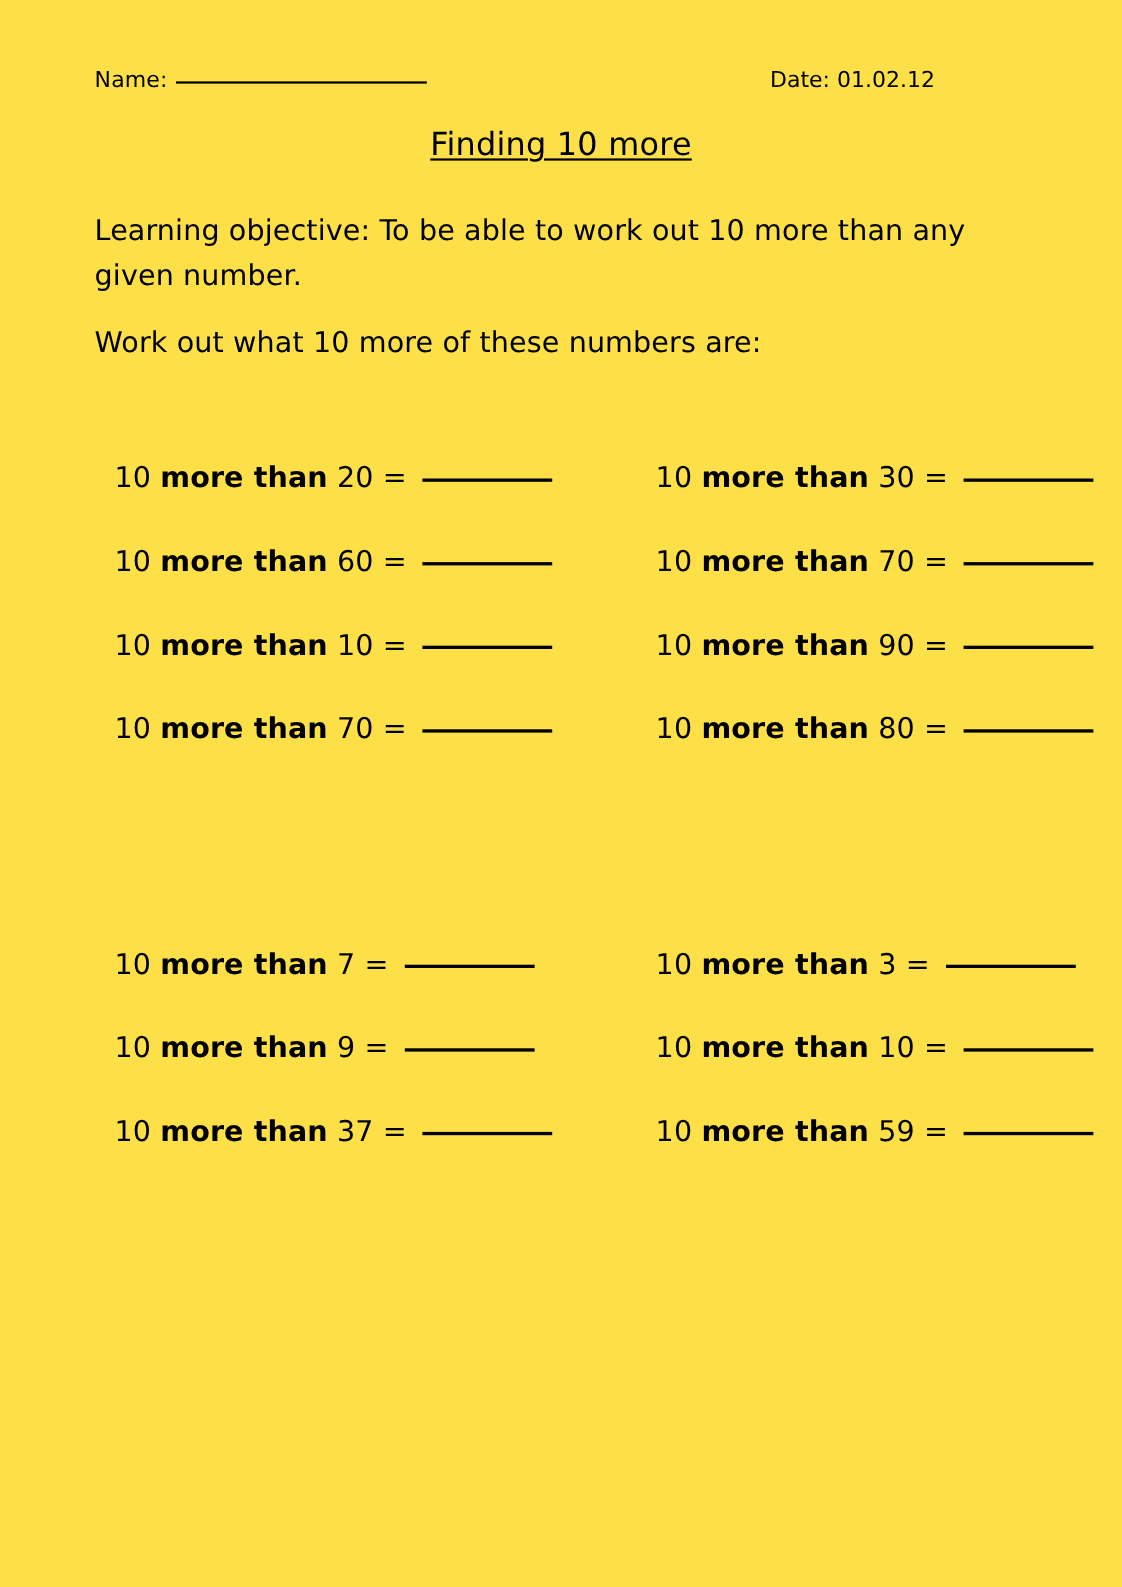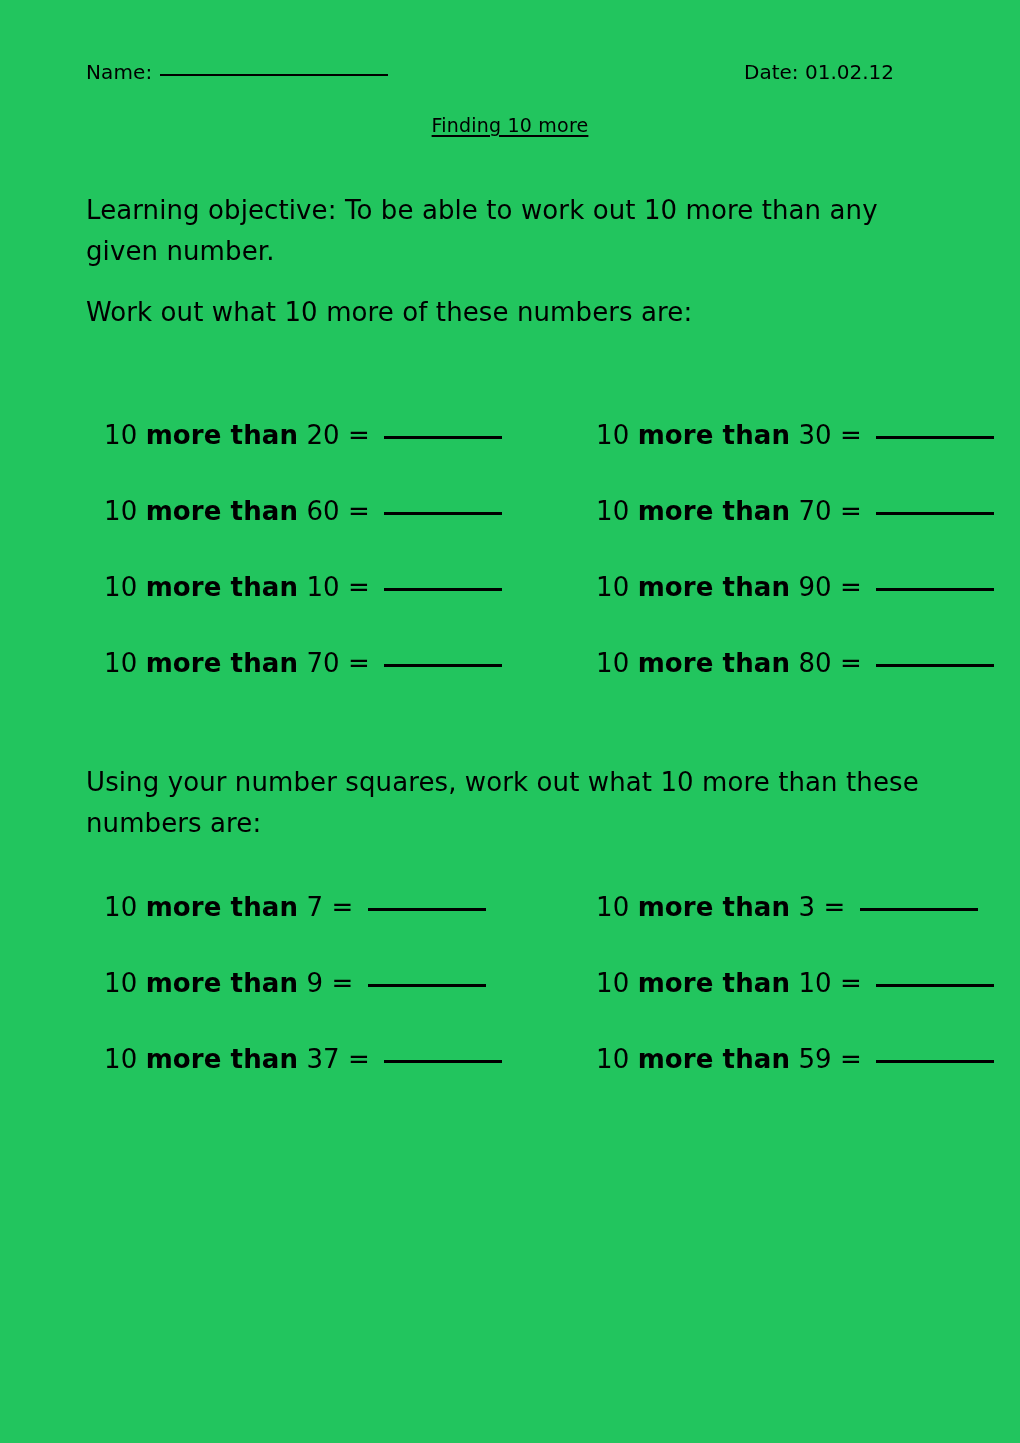--- a/index.html
+++ b/index.html
@@ -12,21 +12,21 @@
     height: 1443px;
     position: relative;
     font-family: "DejaVu Sans", sans-serif;
     color: #000000;
     overflow: hidden;
   }
 
   .page {
     position: absolute;
     inset: 0;
-    background: #22c55e;
+    background: #fde047;
   }
 
   
   .header-row {
     position: absolute;
     left: 86px;
     top: 60px;
     width: 848px;
     height: 34px;
     display: flex;
@@ -46,31 +46,31 @@
     display: inline-block;
     width: 228px;
     border-bottom: 2px solid #000;
     margin-left: 8px;
     position: relative;
     top: -3px;
   }
   .date-block {
     font-size: 20px;
     white-space: nowrap;
-    margin-right: 40px;
+    margin-right: 84px;
   }
 
   
   .title {
     position: absolute;
     left: 0;
     top: 114px;
     width: 1020px;
     text-align: center;
-    font-size: 19px;
+    font-size: 29px;
     letter-spacing: .2px;
   }
   .title .u {
     text-decoration: underline;
     text-underline-offset: 3px;
     text-decoration-thickness: 2px;
   }
 
   
   .para {
@@ -91,21 +91,21 @@
   #instruction-two { top: 762px; }
 
   
   .q-section {
     position: absolute;
     left: 86px;
     width: 880px;
     margin-left: 18px;
   }
   #section-one { top: 420px; }
-  #section-two { top: 892px; }
+  #section-two { top: 862px; }
 
   .q-row {
     position: relative;
     height: 76px;
   }
   .q-item {
     position: absolute;
     top: 0;
     font-size: 26px;
     white-space: nowrap;
@@ -163,21 +163,20 @@
       <div class="q-row">
         <div class="q-item col-left"><span class="lead">10 </span><span class="phrase">more than</span><span class="value"> 10</span><span class="eq"> = </span><span class="answer-rule"></span></div>
         <div class="q-item col-right"><span class="lead">10 </span><span class="phrase">more than</span><span class="value"> 90</span><span class="eq"> = </span><span class="answer-rule"></span></div>
       </div>
       <div class="q-row">
         <div class="q-item col-left"><span class="lead">10 </span><span class="phrase">more than</span><span class="value"> 70</span><span class="eq"> = </span><span class="answer-rule"></span></div>
         <div class="q-item col-right"><span class="lead">10 </span><span class="phrase">more than</span><span class="value"> 80</span><span class="eq"> = </span><span class="answer-rule"></span></div>
       </div>
     </div>
 
-  <div class="para" id="instruction-two">Using your number squares, work out what 10 more than these numbers are:</div>
 
   <div class="q-section" id="section-two">
       <div class="q-row">
         <div class="q-item col-left"><span class="lead">10 </span><span class="phrase">more than</span><span class="value"> 7</span><span class="eq"> = </span><span class="answer-rule"></span></div>
         <div class="q-item col-right"><span class="lead">10 </span><span class="phrase">more than</span><span class="value"> 3</span><span class="eq"> = </span><span class="answer-rule"></span></div>
       </div>
       <div class="q-row">
         <div class="q-item col-left"><span class="lead">10 </span><span class="phrase">more than</span><span class="value"> 9</span><span class="eq"> = </span><span class="answer-rule"></span></div>
         <div class="q-item col-right"><span class="lead">10 </span><span class="phrase">more than</span><span class="value"> 10</span><span class="eq"> = </span><span class="answer-rule"></span></div>
       </div>

